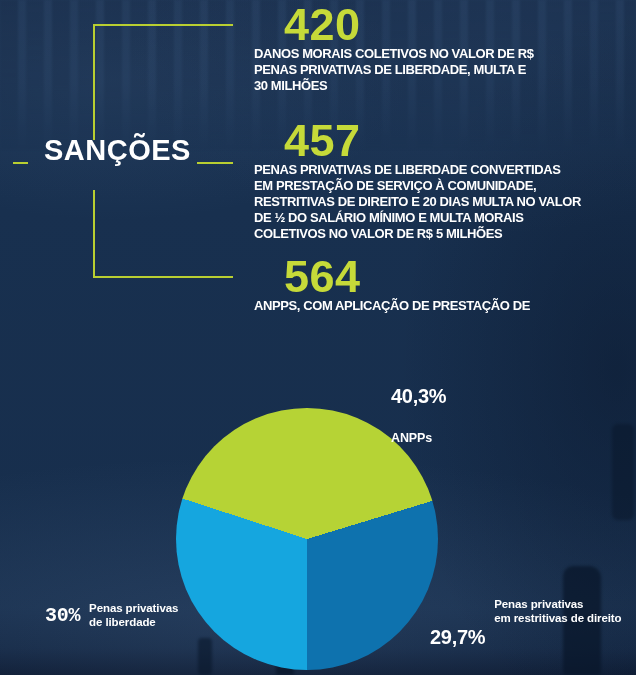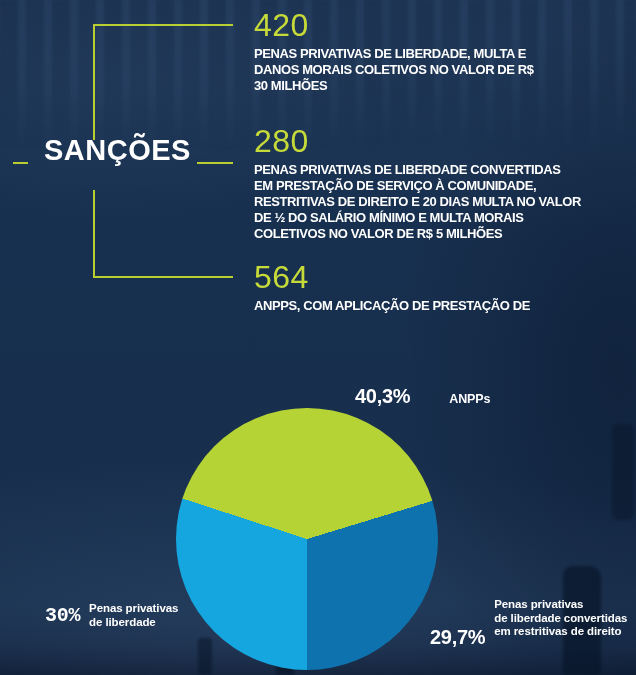--- a/index.html
+++ b/index.html
@@ -55,40 +55,41 @@
     position:absolute;left:44px;top:134px;
     font-size:29px;font-weight:700;letter-spacing:.5px;color:var(--text-white);
   }
 
   
   .stat{position:absolute;left:254px;}
   .stat-420{top:5px;}
   .stat-415{top:121px;}
   .stat-564{top:257px;}
   .stat-value{
-    font-size:32px;line-height:40px;font-weight:400;letter-spacing:.5px;
+    font-size:45px;line-height:40px;font-weight:700;letter-spacing:.5px;
     color:var(--accent-green);
+    margin-left:30px;
   }
   .stat-desc{
     margin-top:1px;
     font-size:13px;line-height:16px;font-weight:700;letter-spacing:-.4px;
     color:var(--text-white);white-space:nowrap;
   }
 
   
   .pie{
     position:absolute;left:176px;top:408px;width:262px;height:262px;border-radius:50%;
     background:var(--pie-green);
   }
 
   
   .pie-label{position:absolute;color:var(--text-white);white-space:nowrap;}
   .pct-lg{font-size:20px;font-weight:700;letter-spacing:-.3px;color:var(--text-white);}
   .pie-sub{font-size:11.5px;line-height:13.5px;font-weight:700;letter-spacing:-.1px;color:var(--text-white);}
-  .lbl-anpps{left:355px;top:385px;display:flex;align-items:baseline;gap:3px;}
+  .lbl-anpps{left:355px;top:385px;display:flex;align-items:baseline;gap:24px;flex-direction:column;}
   .lbl-anpps .pie-sub{font-size:12.5px;margin-left:36px;}
   .lbl-liberdade{left:45px;top:602px;display:flex;gap:9px;}
   .lbl-liberdade .pct-lg{margin-top:2px;font-family:Liberation Mono, monospace;}
   .lbl-convertidas{left:430px;top:598px;display:flex;gap:9px;}
   .lbl-convertidas .pct-lg{margin-top:28px;}
 </style>
 </head>
 <body>
 
 <div class="stage">
@@ -105,28 +106,28 @@
   <div class="bline b-v-bottom"></div>
   <div class="bline b-h-bottom"></div>
   <div class="bline b-dash-left"></div>
   <div class="bline b-dash-right"></div>
 
   <h1 class="title">SANÇÕES</h1>
 
   <div class="stat stat-420">
     <div class="stat-value">420</div>
     <div class="stat-desc">
+      <div>DANOS MORAIS COLETIVOS NO VALOR DE R$</div>
       <div>PENAS PRIVATIVAS DE LIBERDADE, MULTA E</div>
-      <div>DANOS MORAIS COLETIVOS NO VALOR DE R$</div>
       <div>30 MILHÕES</div>
     </div>
   </div>
 
   <div class="stat stat-415">
-    <div class="stat-value">280</div>
+    <div class="stat-value">457</div>
     <div class="stat-desc">
       <div>PENAS PRIVATIVAS DE LIBERDADE CONVERTIDAS</div>
       <div>EM PRESTAÇÃO DE SERVIÇO À COMUNIDADE,</div>
       <div>RESTRITIVAS DE DIREITO E 20 DIAS MULTA NO VALOR</div>
       <div>DE ½ DO SALÁRIO MÍNIMO E MULTA MORAIS</div>
       <div>COLETIVOS NO VALOR DE R$ 5 MILHÕES</div>
     </div>
   </div>
 
   <div class="stat stat-564">
@@ -148,18 +149,17 @@
     <span class="pie-sub">
       <div>Penas privativas</div>
       <div>de liberdade</div>
     </span>
   </div>
 
   <div class="pie-label lbl-convertidas">
     <span class="pct-lg">29,7%</span>
     <span class="pie-sub">
       <div>Penas privativas</div>
-      <div>de liberdade convertidas</div>
       <div>em restritivas de direito</div>
     </span>
   </div>
 
 </div>
 
 </body></html>

